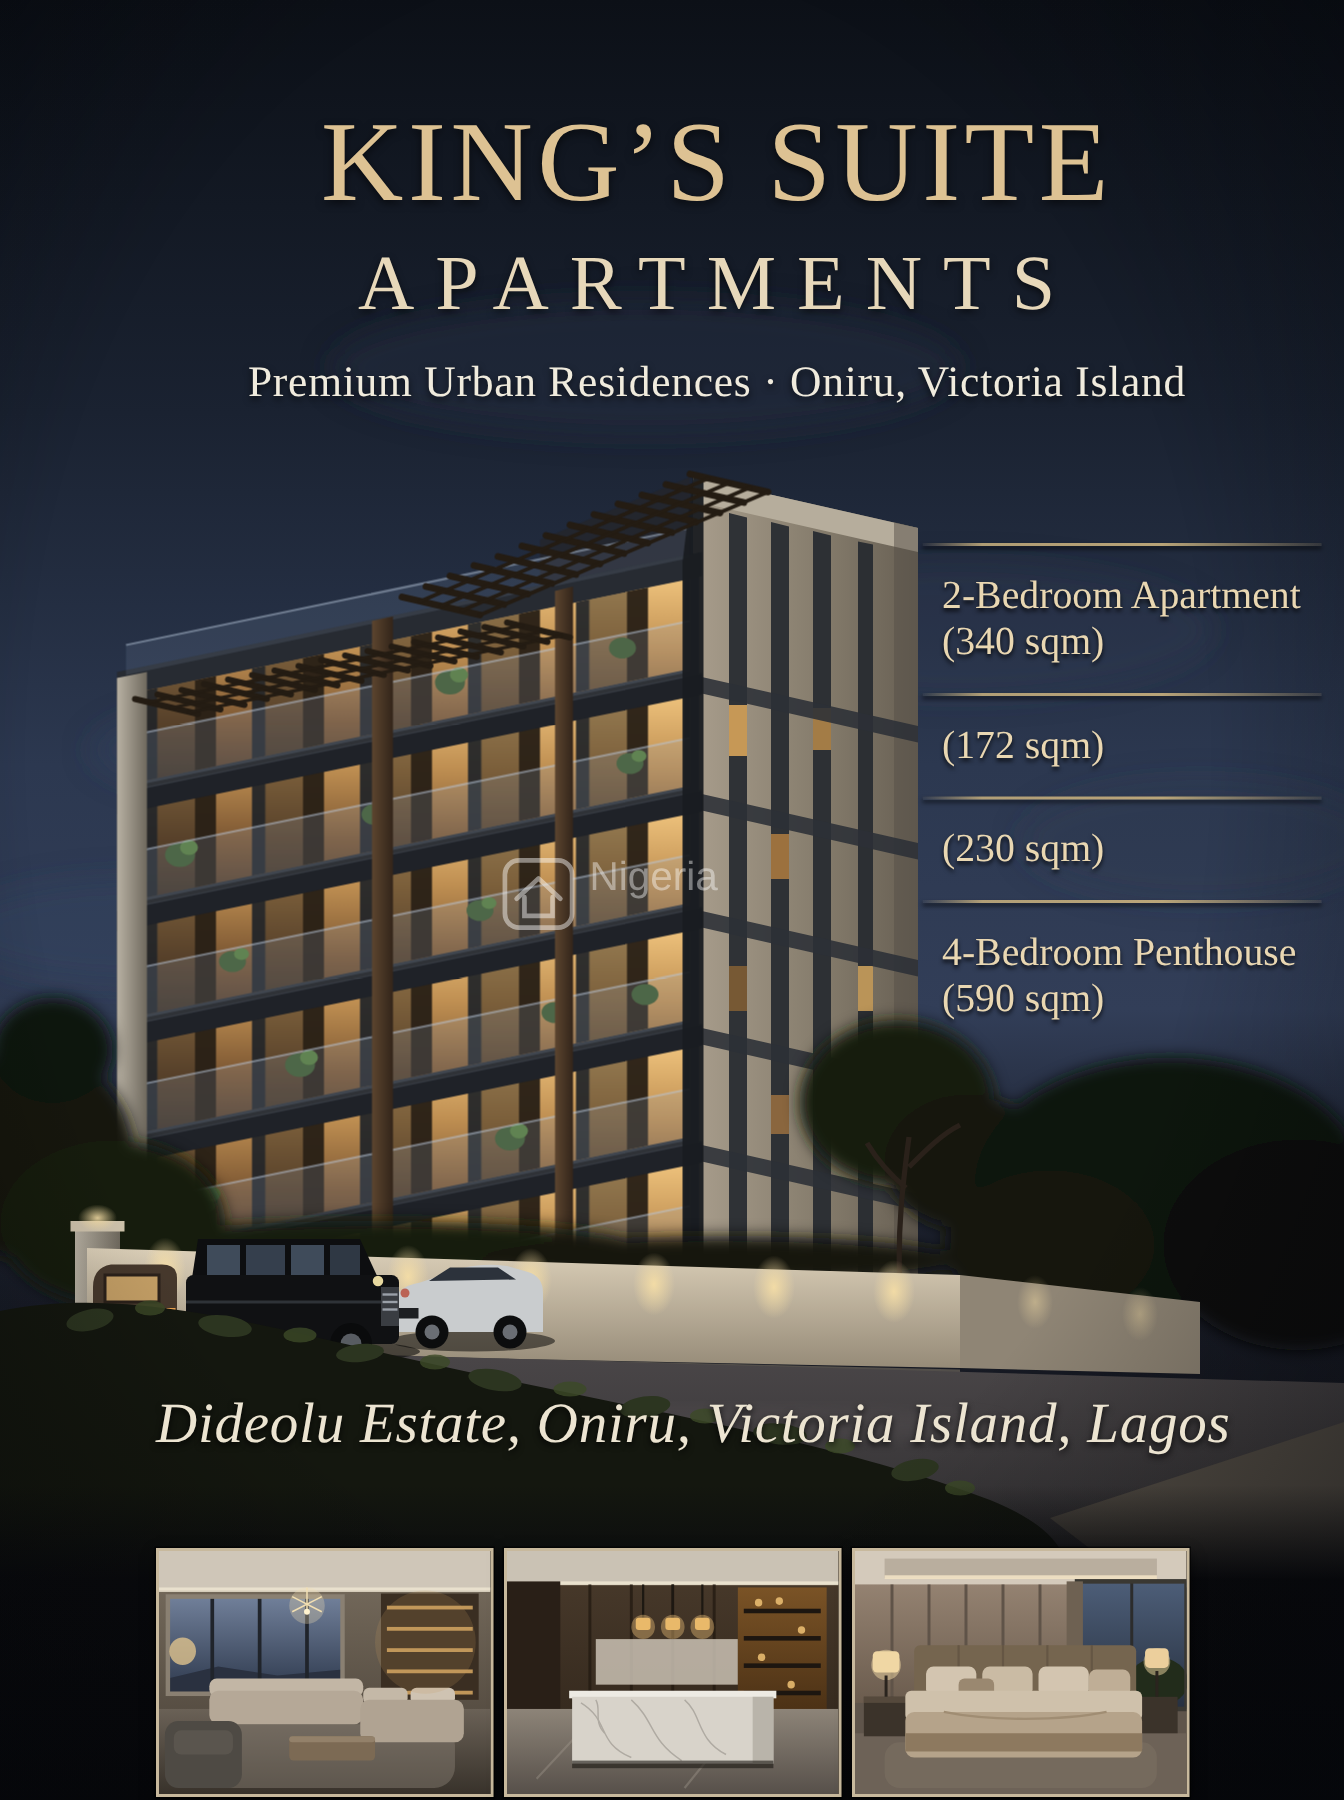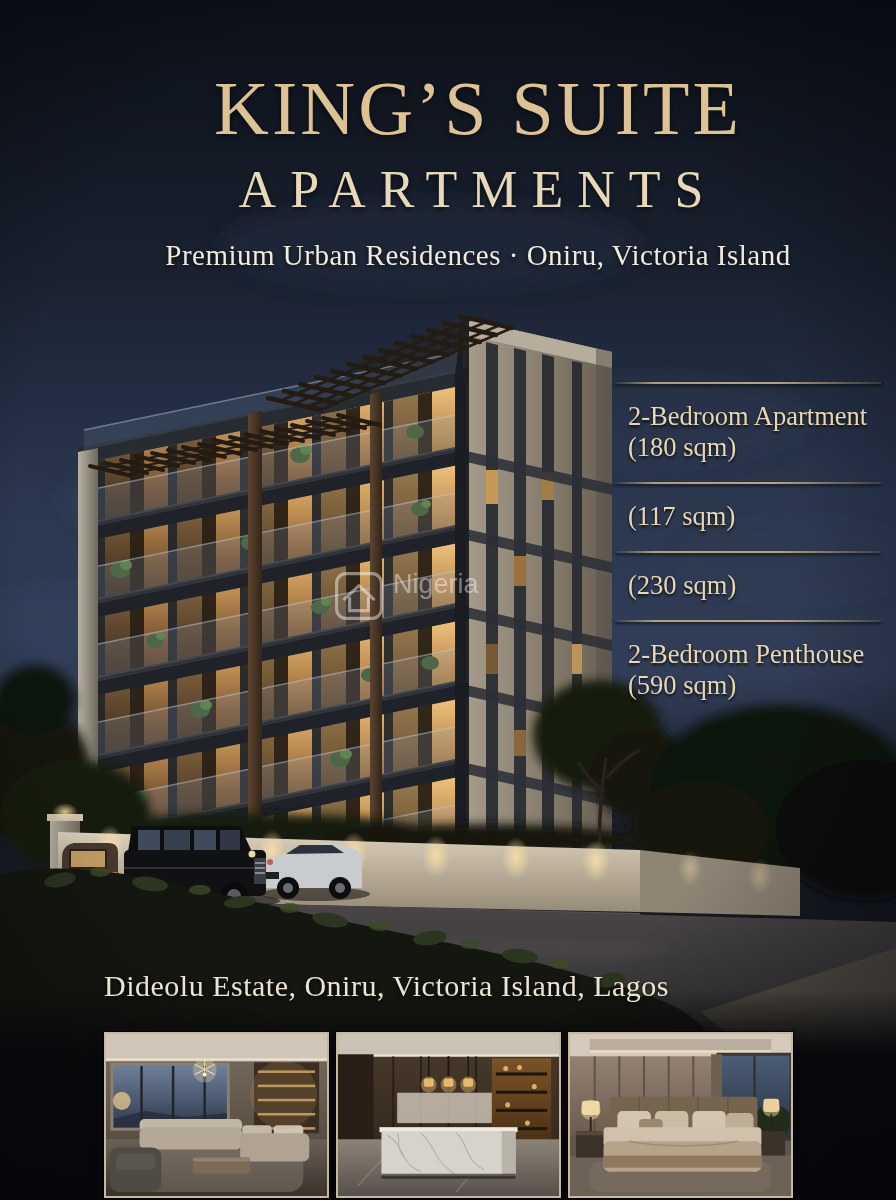--- a/index.html
+++ b/index.html
@@ -10,39 +10,39 @@
   
   .header{position:absolute;top:70px;left:0;width:100%;text-align:center;z-index:5;padding-left:30px;}
   .title{font-size:76px;line-height:1.0;letter-spacing:3px;color:#ddc293;
          text-shadow:0 2px 6px rgba(0,0,0,.6);}
   .subtitle{margin-top:14px;font-size:52px;letter-spacing:14px;color:#e7d8ba;
             text-shadow:0 2px 5px rgba(0,0,0,.6);}
   .tagline{margin-top:20px;font-size:29px;color:#f0ebdd;letter-spacing:.5px;
            text-shadow:0 2px 5px rgba(0,0,0,.7);}
 
   
-  .units{position:absolute;top:382px;left:615px;width:266px;z-index:6;}
+  .units{position:absolute;top:362px;left:615px;width:266px;z-index:6;}
   .divider{height:2px;width:100%;
      background:linear-gradient(90deg,rgba(186,160,110,.05),rgba(201,177,126,.85) 15%,
                 rgba(201,177,126,.9) 60%,rgba(186,160,110,.15));
      box-shadow:0 2px 3px rgba(0,0,0,.65);}
   .unit{padding:17px 0 19px 13px;}
   .unit div{font-size:26.5px;line-height:31px;color:#e9d7b2;
             text-shadow:0 2px 3px rgba(0,0,0,.8);}
 
   
   .watermark{position:absolute;top:571px;left:334px;z-index:5;display:flex;
              align-items:flex-start;gap:9px;font-family:"Liberation Sans",sans-serif;}
   .wm-icon{width:50px;height:50px;opacity:.45;}
   .wm-text div:first-child{font-size:21px;color:rgba(255,255,255,.45);line-height:22px;}
   .wm-text div:last-child{font-size:27px;color:rgba(255,255,255,.42);line-height:27px;}
 
   
-  .address{position:absolute;top:969px;left:104px;z-index:6;font-size:30px;
-           color:#ece4d1;letter-spacing:.5px;text-shadow:0 2px 4px rgba(0,0,0,.8);}
+  .address{position:absolute;top:927px;left:104px;z-index:6;font-size:38px;
+           color:#ece4d1;letter-spacing:.5px;text-shadow:0 2px 4px rgba(0,0,0,.8);font-style:italic;}
 
   
   .photos{position:absolute;top:1032px;left:104px;width:689px;height:166px;
           display:flex;gap:7px;z-index:6;}
   .photo{flex:1;margin:0;border:2px solid #c8b99d;box-sizing:border-box;
          background:#1a1712;box-shadow:0 0 0 1px rgba(0,0,0,.6),0 3px 8px rgba(0,0,0,.6);}
   .photo svg{display:block;width:100%;height:100%;}
 </style>
 </head>
 <body>
@@ -400,33 +400,33 @@
   <div class="header">
     <div class="title">KING’S SUITE</div>
     <div class="subtitle">APARTMENTS</div>
     <div class="tagline">Premium Urban Residences  ·  Oniru, Victoria Island</div>
   </div>
 
   <div class="units">
     <div class="divider"></div>
     <div class="unit">
       <div>2-Bedroom Apartment</div>
-      <div>(180 sqm)</div>
+      <div>(340 sqm)</div>
     </div>
     <div class="divider"></div>
     <div class="unit">
-      <div>(117 sqm)</div>
+      <div>(172 sqm)</div>
     </div>
     <div class="divider"></div>
     <div class="unit">
       <div>(230 sqm)</div>
     </div>
     <div class="divider"></div>
     <div class="unit">
-      <div>2-Bedroom Penthouse</div>
+      <div>4-Bedroom Penthouse</div>
       <div>(590 sqm)</div>
     </div>
   </div>
 
   <div class="watermark">
     <svg class="wm-icon" viewBox="0 0 48 48">
       <rect x="2.5" y="2.5" width="43" height="43" rx="9" fill="none" stroke="#ffffff" stroke-width="3"></rect>
       <path d="M10,27 L24,14 L38,27" fill="none" stroke="#ffffff" stroke-width="3" stroke-linecap="round" stroke-linejoin="round"></path>
       <path d="M15,26 L15,38 L33,38 L33,26" fill="none" stroke="#ffffff" stroke-width="3" stroke-linecap="round"></path>
     </svg>

